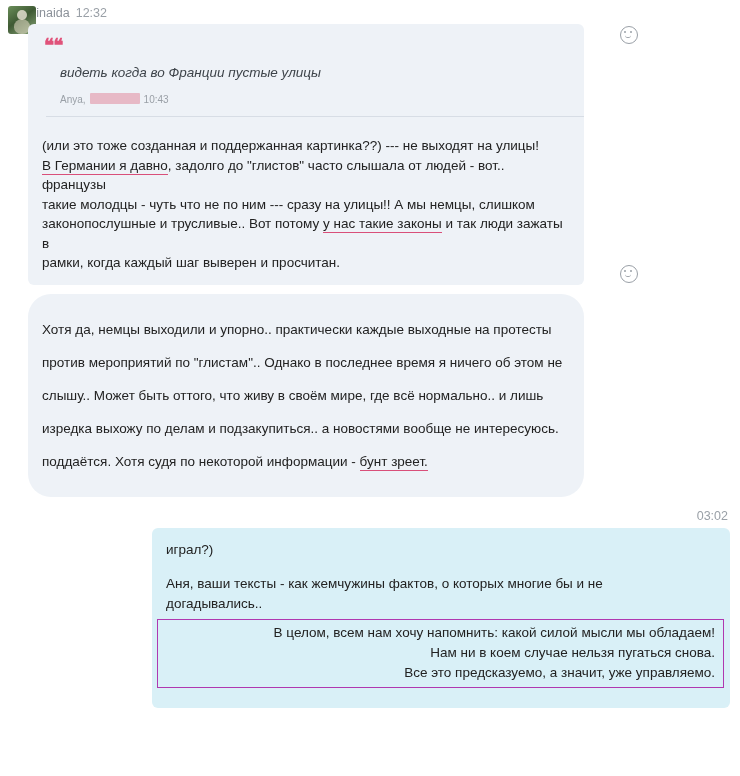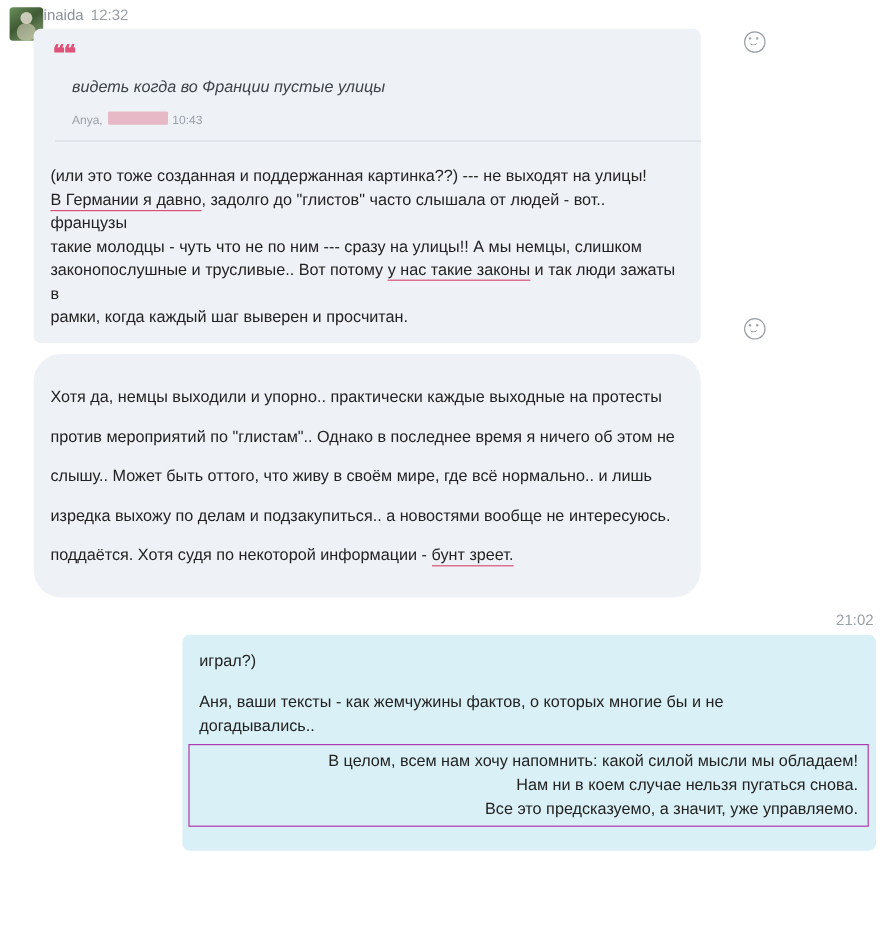--- a/index.html
+++ b/index.html
@@ -219,21 +219,21 @@
         <p>слышу.. Может быть оттого, что живу в своём мире, где всё нормально.. и лишь</p>
         <p>изредка выхожу по делам и подзакупиться.. а новостями вообще не интересуюсь.</p>
         <p><span>поддаётся. Хотя судя по некоторой информации -</span> <span class="u-pink">бунт зреет.</span></p>
       </div>
     </div>
   </div>
 
   <div class="smiley" id="smiley-1"></div>
   <div class="smiley" id="smiley-2"></div>
 
-  <div class="out-time">21:02</div>
+  <div class="out-time">03:02</div>
 
   <div class="bubble-out">
     <p>играл?)</p>
     <div class="gap"></div>
     <p>Аня, ваши тексты - как жемчужины фактов, о которых многие бы и не</p>
     <p>догадывались..</p>
 
     <div class="purple-box">
       <p>В целом, всем нам хочу напомнить: какой силой мысли мы обладаем!</p>
       <p>Нам ни в коем случае нельзя пугаться снова.</p>

